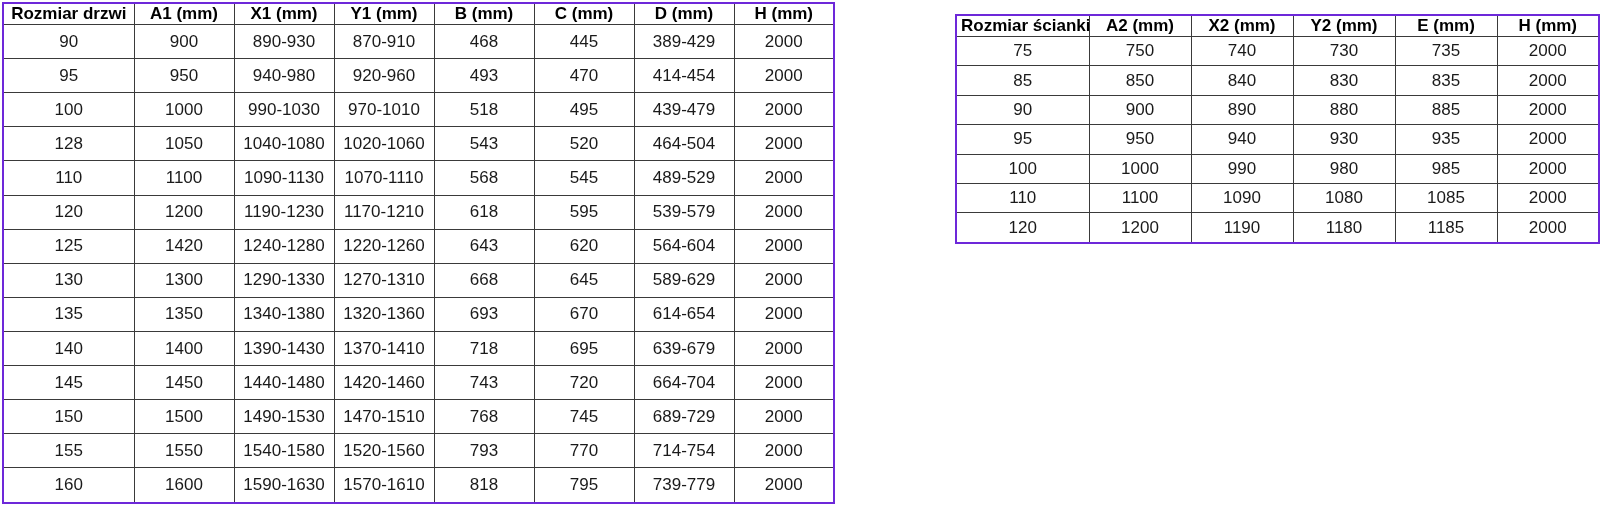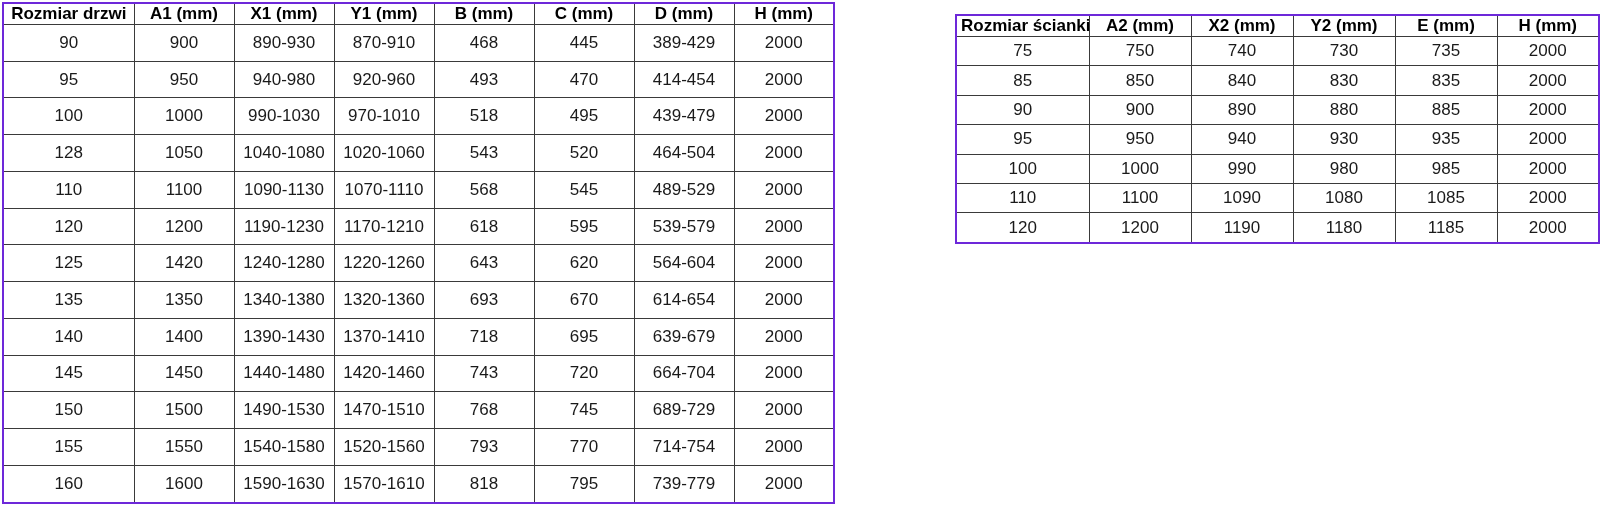--- a/index.html
+++ b/index.html
@@ -134,20 +134,30 @@
           <td>125</td>
           <td>1420</td>
           <td>1240-1280</td>
           <td>1220-1260</td>
           <td>643</td>
           <td>620</td>
           <td>564-604</td>
           <td>2000</td>
         </tr>
         <tr>
+          <td>130</td>
+          <td>1300</td>
+          <td>1290-1330</td>
+          <td>1270-1310</td>
+          <td>668</td>
+          <td>645</td>
+          <td>589-629</td>
+          <td>2000</td>
+        </tr>
+        <tr>
           <td>135</td>
           <td>1350</td>
           <td>1340-1380</td>
           <td>1320-1360</td>
           <td>693</td>
           <td>670</td>
           <td>614-654</td>
           <td>2000</td>
         </tr>
         <tr>

